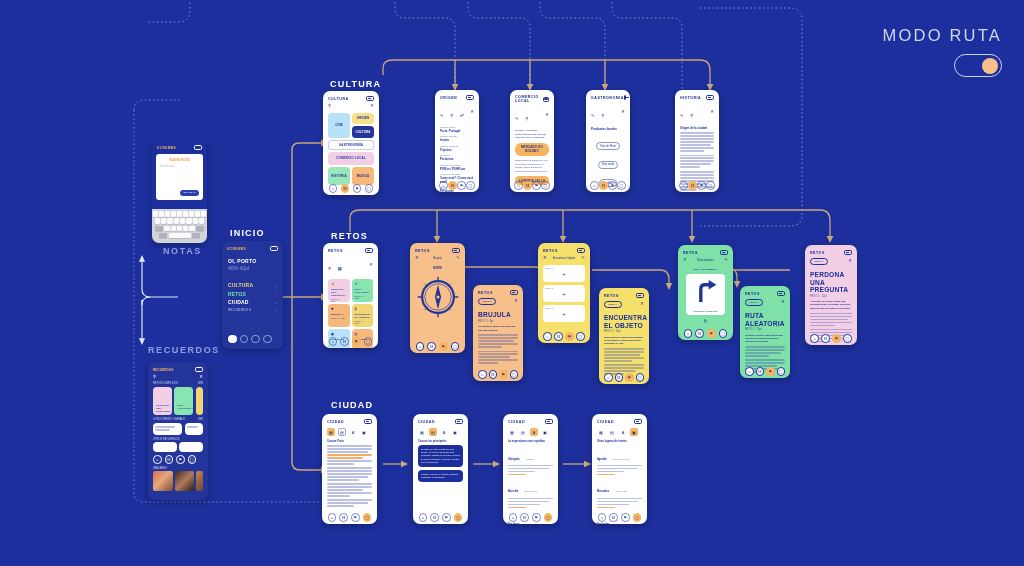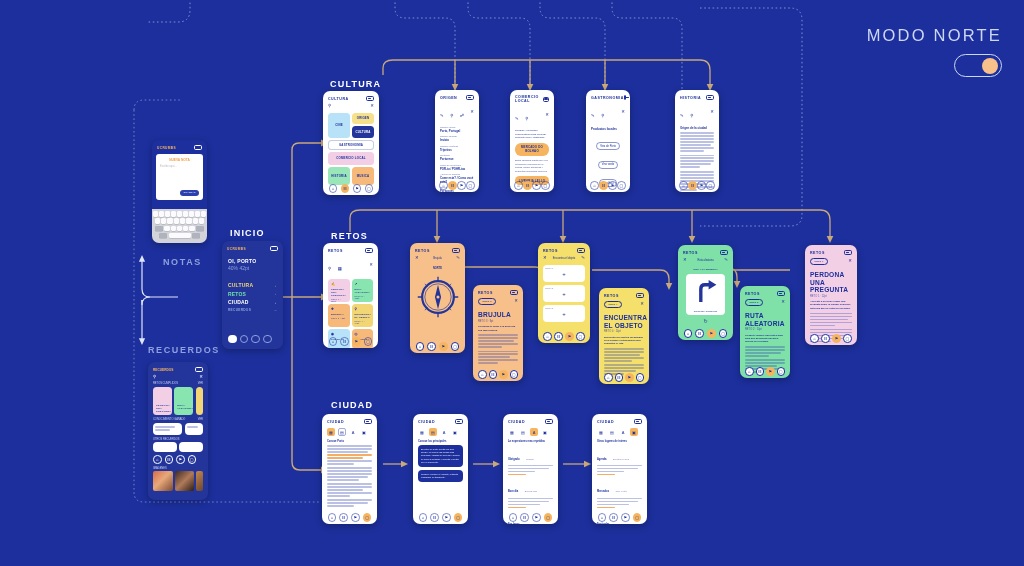--- a/index.html
+++ b/index.html
@@ -159,31 +159,31 @@
     <path d="M592,270 L660,270 Q669,270 669,279 L669,287" stroke="#c9a87a" stroke-width="1.3" fill="none" marker-end="url(#ar)"></path>
     <path d="M720,270 L790,270" stroke="#c9a87a" stroke-width="1.3" fill="none"></path>
     <path d="M720,268 L728,268 Q737,268 737,277 L737,285" stroke="#c9a87a" stroke-width="1.3" fill="none" marker-end="url(#ar)"></path>
 
     <path d="M383,464 L405,464" stroke="#c9a87a" stroke-width="1.3" fill="none" marker-end="url(#ar)"></path>
     <path d="M473,464 L497,464" stroke="#c9a87a" stroke-width="1.3" fill="none" marker-end="url(#ar)"></path>
     <path d="M563,464 L588,464" stroke="#c9a87a" stroke-width="1.3" fill="none" marker-end="url(#ar)"></path>
   </svg>
 
   <div id="modoviaje">
-    <div class="mv-title">MODO NORTE</div>
+    <div class="mv-title">MODO RUTA</div>
     <div class="mv-toggle">
       <div class="mv-knob"></div>
     </div>
   </div>
 
   <div class="seclabel" style="left:330px;top:79px;font-size:9px;">CULTURA</div>
   <div class="seclabel" style="left:331px;top:231px;font-size:9px;">RETOS</div>
   <div class="seclabel" style="left:331px;top:400px;font-size:9px;">CIUDAD</div>
   <div class="seclabel" style="left:230px;top:228px;font-size:9px;">INICIO</div>
-  <div class="seclabel dim" style="left:163px;top:257px;">NOTAS</div>
+  <div class="seclabel dim" style="left:163px;top:246px;">NOTAS</div>
   <div class="seclabel dim" style="left:148px;top:345px;">RECUERDOS</div>
 
   <div class="phone" style="left:152px;top:140px;width:55px;height:103px;background:#1c2f9c;">
     <div class="ph-head">
       <span style="font-size:3.2px;font-weight:bold;letter-spacing:.4px;color:#f7b45e;">UCRUMBS</span>
       <span class="ph-batt" style="border-color:#fff;background:#1c2f9c;"></span>
     </div>
     <div style="margin:2px 4px;background:#fff;border-radius:3px;height:46px;position:relative;padding:4px;">
       <div style="font-size:3.2px;color:#f0a04b;font-weight:bold;text-align:center;">NUEVA NOTA</div>
       <div style="font-size:2.6px;color:#bbb;margin-top:3px;">Escribe aqui...</div>

